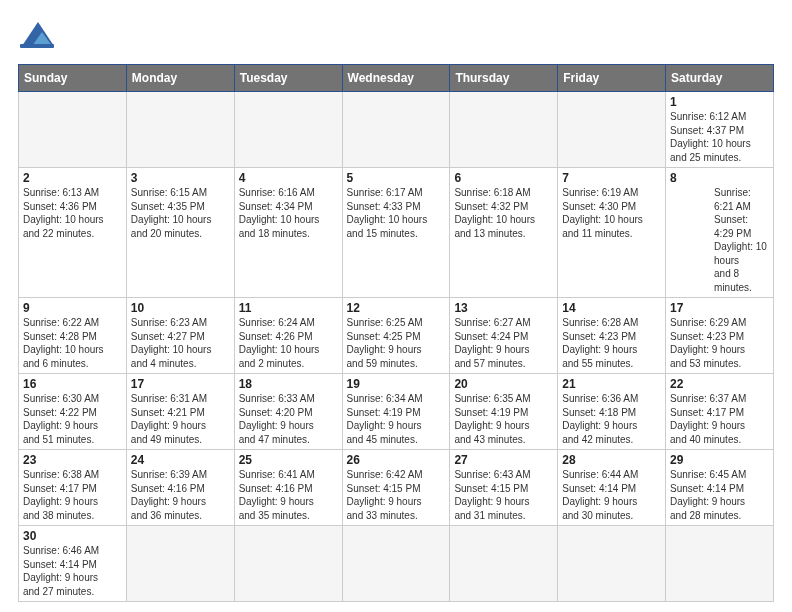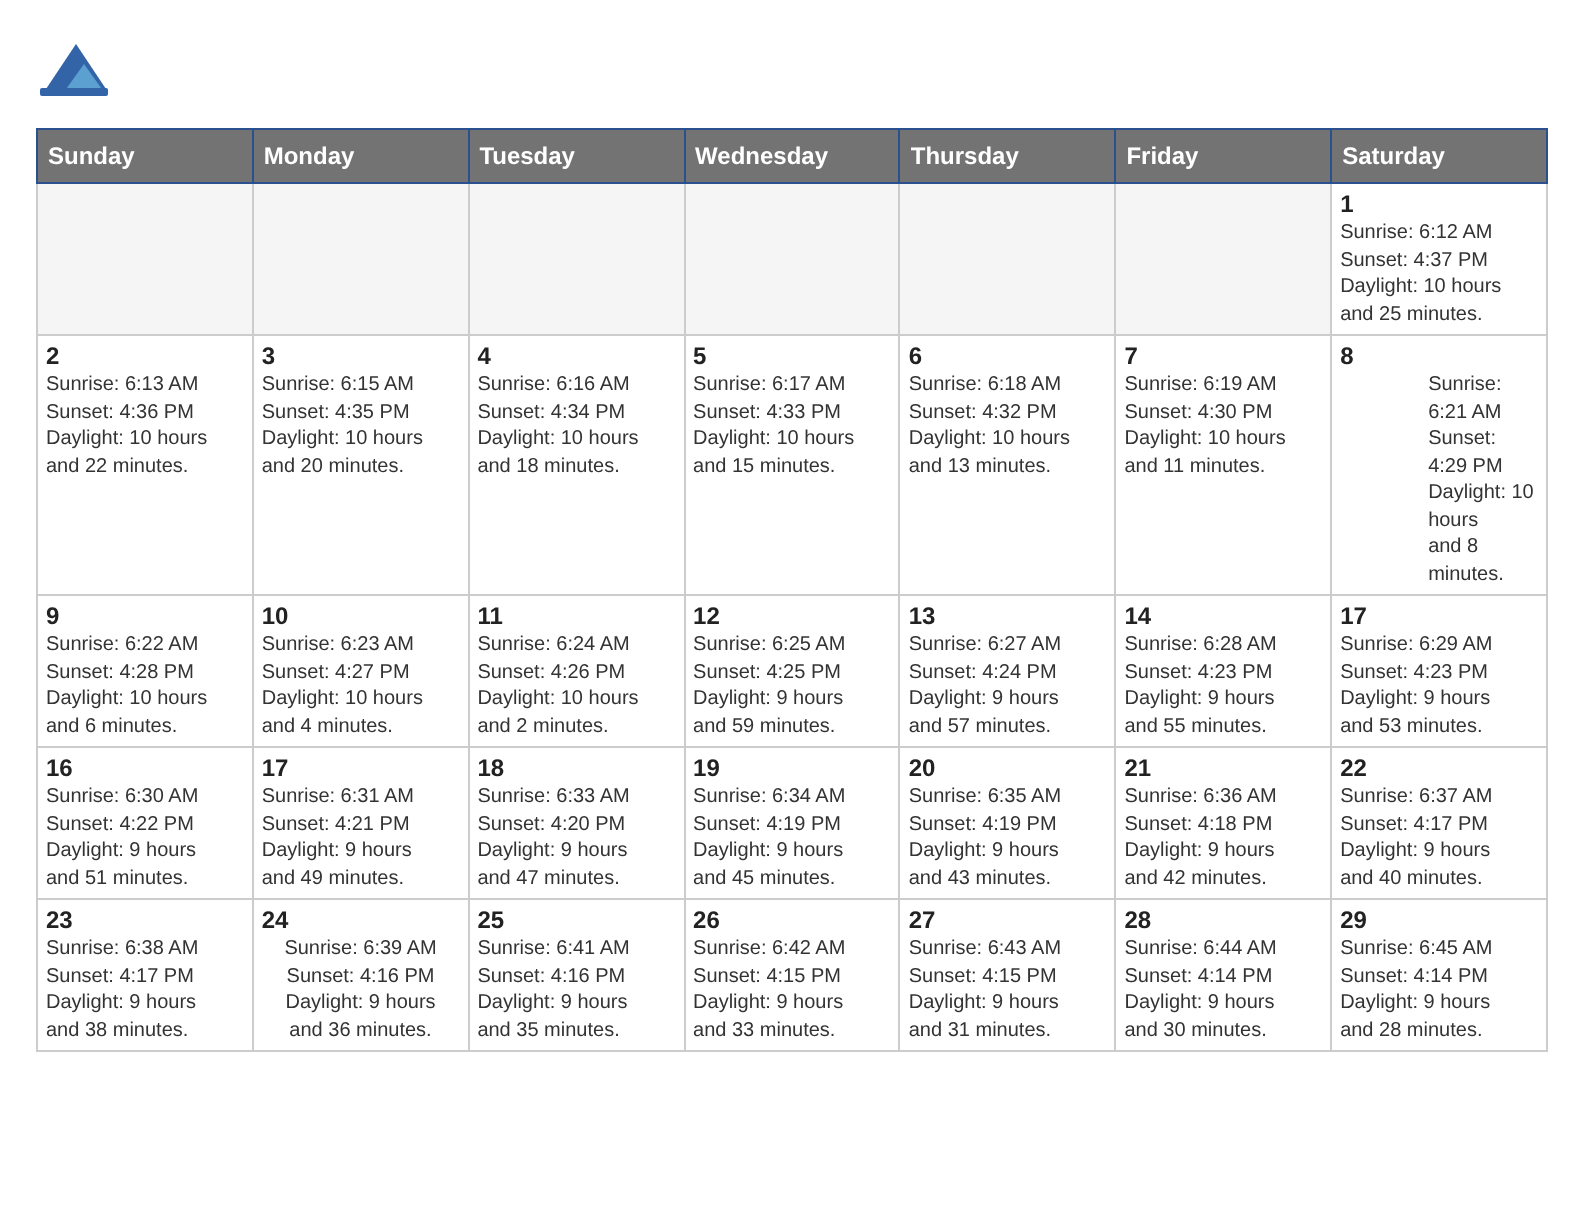--- a/index.html
+++ b/index.html
@@ -291,21 +291,21 @@
         <tr>
           <td>
             <span class="day-number">23</span>
             <div class="day-info" style="white-space: pre-line;">Sunrise: 6:38 AM
 Sunset: 4:17 PM
 Daylight: 9 hours
 and 38 minutes.</div>
           </td>
           <td>
             <span class="day-number">24</span>
-            <div class="day-info" style="white-space: pre-line; text-align: center;">Sunrise: 6:39 AM
+            <div class="day-info" style="white-space: pre-line;">Sunrise: 6:39 AM
 Sunset: 4:16 PM
 Daylight: 9 hours
 and 36 minutes.</div>
           </td>
           <td>
             <span class="day-number">25</span>
             <div class="day-info" style="white-space: pre-line;">Sunrise: 6:41 AM
 Sunset: 4:16 PM
 Daylight: 9 hours
 and 35 minutes.</div>
@@ -331,16 +331,31 @@
 Daylight: 9 hours
 and 30 minutes.</div>
           </td>
           <td>
             <span class="day-number">29</span>
             <div class="day-info" style="white-space: pre-line;">Sunrise: 6:45 AM
 Sunset: 4:14 PM
 Daylight: 9 hours
 and 28 minutes.</div>
           </td>
+        </tr>
+        <tr class="last-row">
+          <td>
+            <span class="day-number">30</span>
+            <div class="day-info" style="white-space: pre-line;">Sunrise: 6:46 AM
+Sunset: 4:14 PM
+Daylight: 9 hours
+and 27 minutes.</div>
+          </td>
+          <td class="empty"></td>
+          <td class="empty"></td>
+          <td class="empty"></td>
+          <td class="empty"></td>
+          <td class="empty"></td>
+          <td class="empty"></td>
         </tr>
       </tbody>
   </table>
 </div>
 
 </body></html>

